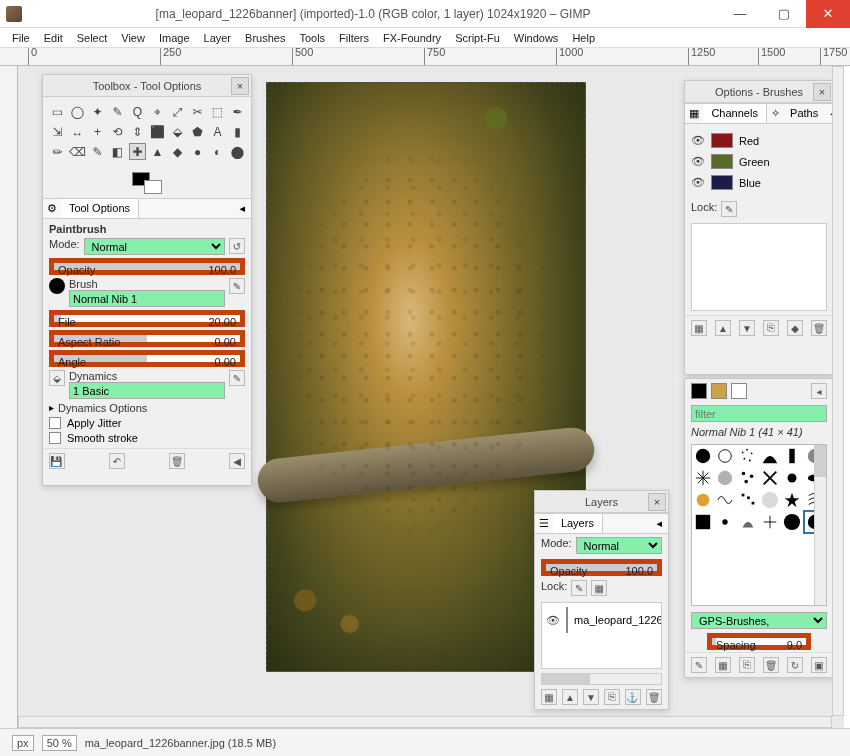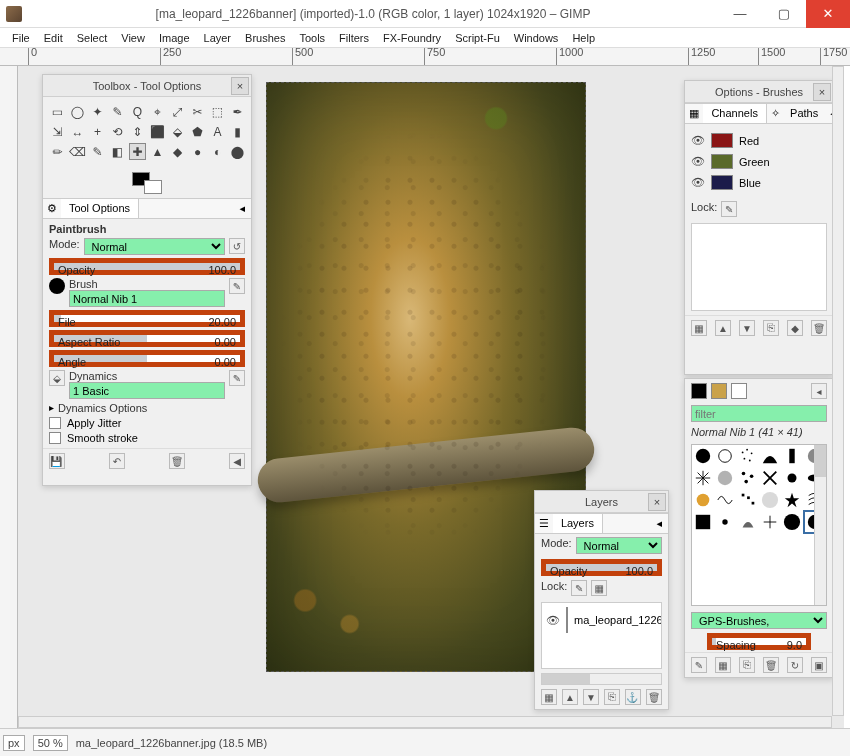--- a/index.html
+++ b/index.html
@@ -60,21 +60,21 @@
 .bgrid .scrollbar{position:absolute; right:0; top:0; bottom:0; width:12px; background:#eee; border-left:1px solid #ccc;}
 .bgrid .scrollthumb{position:absolute; right:0; top:0; width:12px; height:32px; background:#cfcfcf;}
 .brushsel { margin:2px 6px 2px; }
 .layers { left:516px; top:424px; width:135px; height:220px;}
 .layerlist { flex:1; background:#fff; margin:4px 6px; border:1px solid #ccc; height:58px; overflow:hidden;}
 .layerlist .lrow{ display:flex; gap:6px; align-items:center; padding:4px;}
 .thumb{ width:18px; height:26px; background:linear-gradient(#b98f3e,#4a4b1f); border:1px solid #888;}
 .layers .layerscroll{ height:12px; margin:0 6px; background:#eee; border:1px solid #ccc; position:relative;}
 .layers .layerscroll .th{position:absolute; left:0; top:0; bottom:0; width:40%; background:#cfcfcf;}
 .layerbtns{ display:flex; justify-content:space-between; padding:4px 6px;}
-.statusbar { position:absolute; left:0; right:0; bottom:0; height:28px; background:#f4f4f4; border-top:1px solid #ccc; display:flex; align-items:center; gap:8px; padding:0 3px; color:#444;}
+.statusbar { position:absolute; left:0; right:0; bottom:0; height:28px; background:#f4f4f4; border-top:1px solid #ccc; display:flex; align-items:center; gap:8px; padding:0 12px; color:#444;}
 .statusbar .sel{ border:1px solid #aaa; padding:1px 4px; background:#fff;}
 .hscroll { position:absolute; left:18px; right:18px; bottom:28px; height:12px; background:#eee; border:1px solid #ccc;}
 .vscroll { position:absolute; right:6px; top:66px; bottom:40px; width:12px; background:#eee; border:1px solid #ccc;}
 </style>
 </head>
 <body>
 
 <div class="titlebar">
   <div class="titlebar-icon"></div>
   <div class="titlebar-text">[ma_leopard_1226banner] (imported)-1.0 (RGB color, 1 layer) 1024x1920 – GIMP</div>

